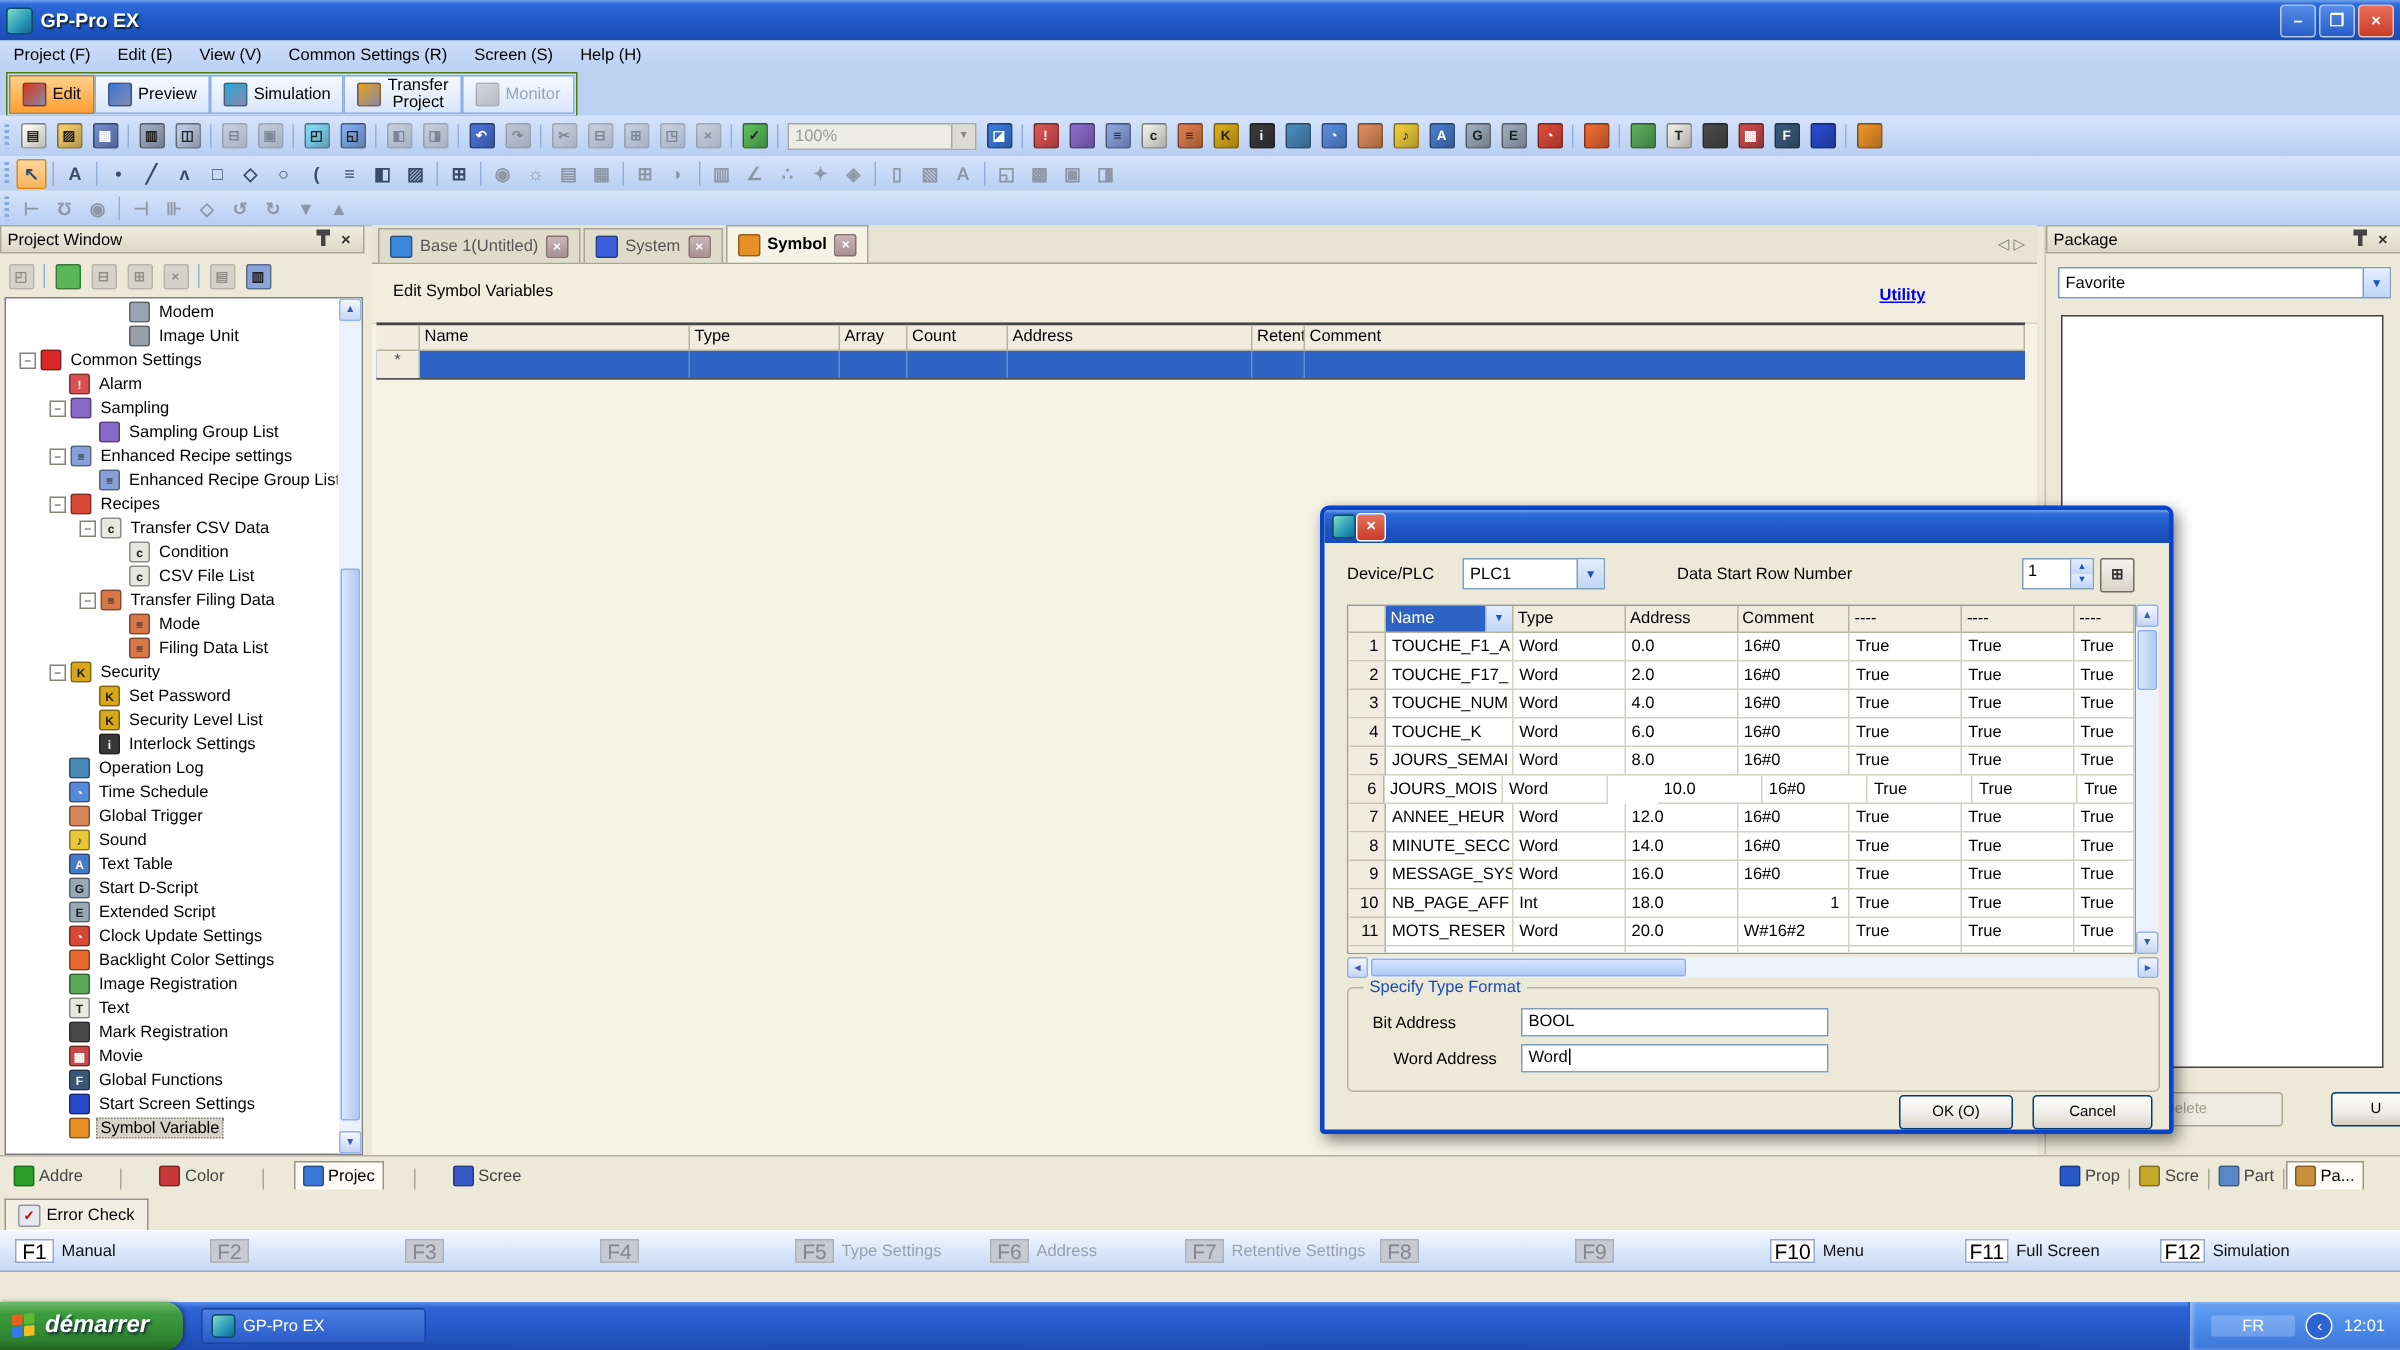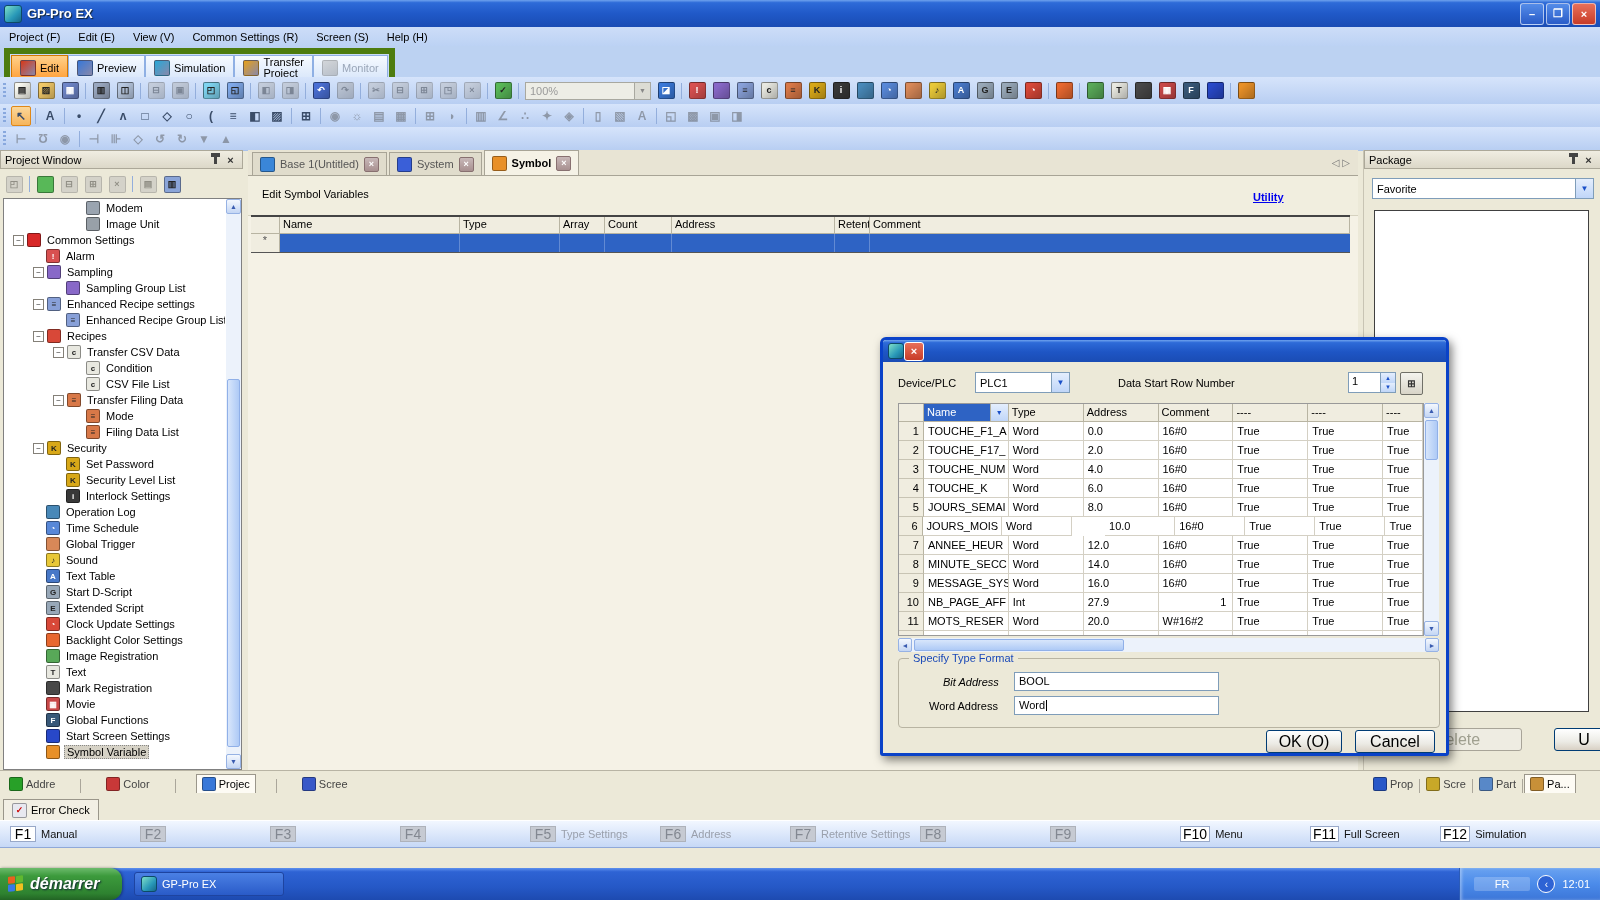--- a/index.html
+++ b/index.html
@@ -8,21 +8,21 @@
   
   .titlebar{left:0;top:0;width:1600px;height:27px;background:linear-gradient(180deg,#6FA3EE 0%,#2E6BD8 10%,#2059C8 50%,#1A4CB4 100%);display:flex;align-items:center;padding:0 4px;box-sizing:border-box;}
   .titlebar .ttl{color:#fff;font-weight:bold;font-size:13px;margin-left:5px;text-shadow:1px 1px 1px #123;flex:1;}
   .appchip{width:16px;height:16px;border-radius:3px;background:linear-gradient(135deg,#7fe0c8,#2898b8 60%,#186888);border:1px solid #0d4a66;}
   .winbtn{width:22px;height:20px;border-radius:3px;border:1px solid rgba(255,255,255,.6);margin-left:2px;color:#fff;font-weight:bold;font-size:11px;display:flex;align-items:center;justify-content:center;background:linear-gradient(180deg,#548CE8,#2A5CC8);}
   .winbtn.close{background:linear-gradient(180deg,#E8705A,#C83C28);}
   .menubar{left:0;top:27px;width:1600px;height:19px;background:linear-gradient(180deg,#CDDDF8,#BCD2F4);display:flex;align-items:center;border-bottom:1px solid #A9C2EC;}
   .menu-item{padding:2px 9px;cursor:default;}
   
   .modebar{left:0;top:46px;width:1600px;height:31px;background:#BCD2F2;}
-  .modegroup{position:absolute;left:4px;top:2px;height:26px;border:6px solid #4d7c0f;background:#C8DAF6;display:flex;align-items:stretch;padding:1px;}
+  .modegroup{position:absolute;left:4px;top:2px;height:26px;border:1px solid #4d7c0f;background:#C8DAF6;display:flex;align-items:stretch;padding:1px;text-align:center;}
   .mode-btn{display:flex;align-items:center;gap:4px;padding:0 8px;margin:0;border:1px solid #8FB0E4;background:linear-gradient(180deg,#F6FAFF,#D8E6FA);font-size:11px;white-space:pre-line;line-height:11px;}
   .mode-btn.active{background:linear-gradient(180deg,#FFD18A,#FF9E36);border:1px solid #D47800;}
   .mode-btn.disabled{color:#9AA6B8;}
   .mode-btn .chip{width:14px;height:14px;}
   
   .tbar{left:0;top:77px;width:1600px;height:27px;background:linear-gradient(180deg,#D6E4FB,#B8CEF2);display:flex;align-items:center;border-bottom:1px solid #A9C2EC;}
   .tbar2{top:104px;height:23px;}
   .tbar3{top:127px;height:23px;}
   .grip{width:3px;height:16px;margin:0 4px 0 3px;background:repeating-linear-gradient(180deg,#88A8DE 0 2px,transparent 2px 4px);}
   .tbsep{width:1px;height:16px;background:#93AEDC;margin:0 3px;}
@@ -73,21 +73,21 @@
   .mt-hdr{display:flex;background:#F0EDE0;height:17px;}
   .mt-hdr .c{border-right:1px solid #B8B4A2;border-bottom:1px solid #B8B4A2;padding:1px 3px;box-sizing:border-box;overflow:hidden;white-space:nowrap;}
   .mt-row{display:flex;height:18px;background:#2E63C4;border-bottom:1px solid #555;}
   .mt-row .rh{background:#F0EDE0;border-right:1px solid #B8B4A2;color:#555;text-align:center;box-sizing:border-box;}
   .mt-row .c{border-right:1px solid rgba(255,255,255,.25);box-sizing:border-box;}
   
   .rightpanel{left:1363px;top:150px;width:237px;height:620px;background:#ECE9D8;border-left:1px solid #C8C4B4;}
   .pkg-combo{position:absolute;left:8px;top:28px;width:222px;height:21px;background:#fff;border:1px solid #7F9DB9;display:flex;align-items:center;padding-left:4px;box-sizing:border-box;}
   .combo-arrow{margin-left:auto;width:17px;height:19px;background:linear-gradient(180deg,#E4EEFD,#C0D6F8);border-left:1px solid #7F9DB9;display:flex;align-items:center;justify-content:center;color:#1A50C8;font-size:8px;}
   .pkg-list{position:absolute;left:10px;top:60px;width:213px;height:500px;background:#fff;border:1px solid #404040;}
-  .xpbtn{background:linear-gradient(180deg,#FFFFFF,#ECEBE5 60%,#D8D0C4);border:1px solid #003C74;border-radius:3px;font-size:16px;display:flex;align-items:center;justify-content:center;box-sizing:border-box;}
+  .xpbtn{background:linear-gradient(180deg,#FFFFFF,#ECEBE5 60%,#D8D0C4);border:1px solid #003C74;border-radius:3px;font-size:10px;display:flex;align-items:center;justify-content:center;box-sizing:border-box;}
   .xpbtn.dis2{border-color:#A8A498;color:#A0A090;background:#EEECE2;}
   
   .errstrip{left:0;top:797px;width:1600px;height:23px;background:#ECE9D8;}
   .errtab{position:absolute;left:3px;top:2px;height:20px;display:flex;align-items:center;gap:4px;padding:0 8px;background:#F2EFE4;border:1px solid #9a968a;border-bottom:none;}
   .fbar{left:0;top:820px;width:1600px;height:28px;background:linear-gradient(180deg,#F2F7FF,#C6D8F6);border-top:1px solid #fff;border-bottom:1px solid #8FA8D8;display:flex;align-items:center;padding-left:10px;box-sizing:border-box;}
   .fslot{width:130px;display:flex;align-items:center;gap:5px;}
   .fkey{min-width:20px;height:14px;padding:0 2px;display:flex;align-items:center;justify-content:center;font-size:14px;}
   .fkey.en{background:#fff;border:1px solid #98A8C8;color:#000;}
   .fkey.dz{background:#C6CAD2;border:1px solid #AEB2BA;color:#838891;}
   .flbl.en{color:#111;}
@@ -974,21 +974,21 @@
             <div class="c" style="width: 75px;">16.0</div>
             <div class="c" style="width: 75px;">16#0</div>
             <div class="c" style="width: 75px;">True</div>
             <div class="c" style="width: 75px;">True</div>
             <div class="c" style="width: 40px;">True</div>
           </div>
           <div class="dt-row">
             <div class="rh" style="width: 25px;">10</div>
             <div class="c" style="width: 85px;">NB_PAGE_AFF</div>
             <div class="c" style="width: 75px;">Int</div>
-            <div class="c" style="width: 75px;">27.9</div>
+            <div class="c" style="width: 75px;">18.0</div>
             <div class="c" style="width: 75px; text-align: right; padding-right: 6px;">1</div>
             <div class="c" style="width: 75px;">True</div>
             <div class="c" style="width: 75px;">True</div>
             <div class="c" style="width: 40px;">True</div>
           </div>
           <div class="dt-row">
             <div class="rh" style="width: 25px;">11</div>
             <div class="c" style="width: 85px;">MOTS_RESER</div>
             <div class="c" style="width: 75px;">Word</div>
             <div class="c" style="width: 75px;">20.0</div>
@@ -1017,21 +1017,21 @@
     </div>
 
     <div class="sb-h" style="left:15px;top:298px;width:541px;">
       <div class="sb-btn h" style="left:0;top:0;">◄</div>
       <div class="sb-thumb h" style="left:16px;width:210px;"></div>
       <div class="sb-btn h" style="right:0;top:0;">►</div>
     </div>
 
     <div class="groupbox">
       <span class="gt">Specify Type Format</span>
-      <span class="dlbl" style="left:44px;top:17px;font-style:italic;">Bit Address</span>
+      <span class="dlbl" style="left:16px;top:17px;">Bit Address</span>
       <div class="txtinput" style="left:115px;top:13px;width:205px;"><span>BOOL</span></div>
       <span class="dlbl" style="left:30px;top:41px;">Word Address</span>
       <div class="txtinput" style="left:115px;top:37px;width:205px;"><span>Word</span><span class="caret"></span></div>
     </div>
     <div class="xpbtn abs" style="left:383px;top:390px;width:76px;height:23px;">OK (O)</div>
     <div class="xpbtn abs" style="left:472px;top:390px;width:80px;height:23px;">Cancel</div>
   </div>
 
 </div>
 

